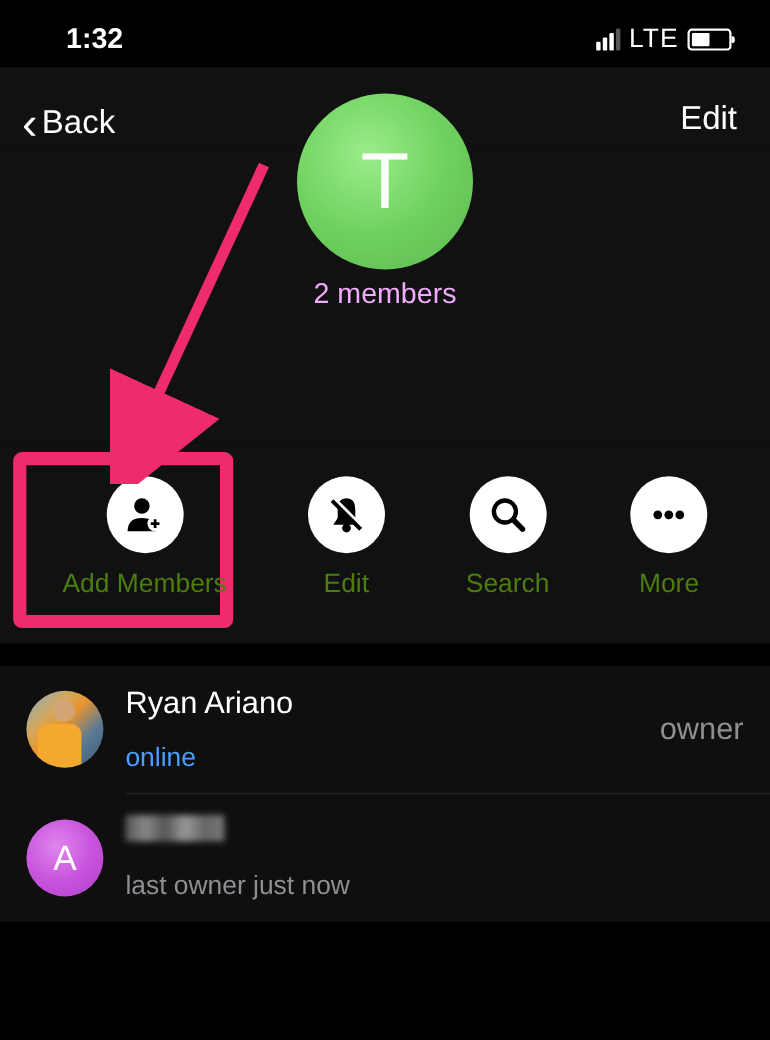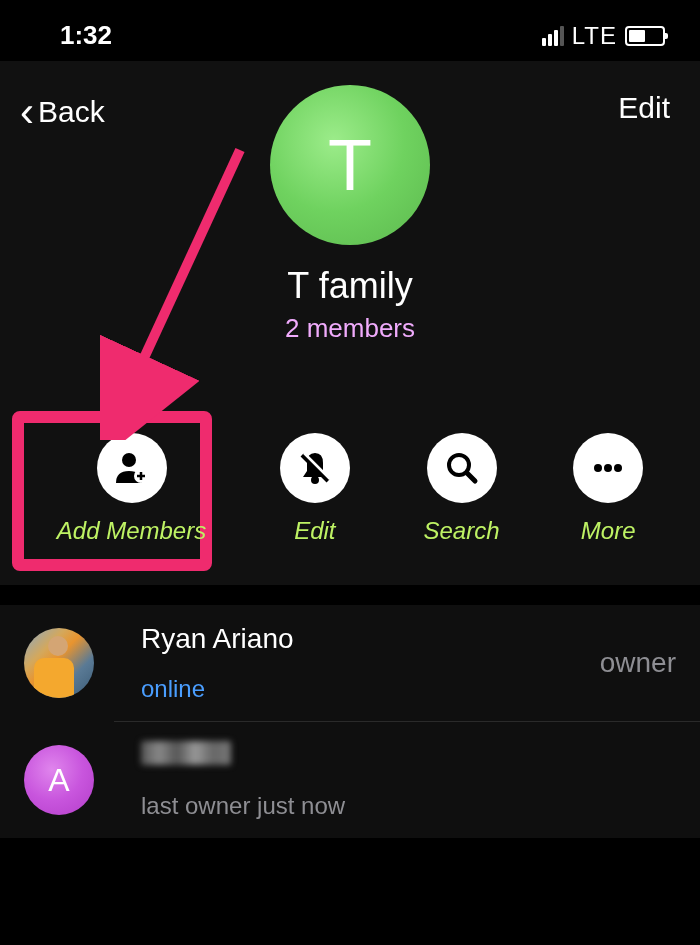--- a/index.html
+++ b/index.html
@@ -153,23 +153,22 @@
       width: 70px;
       height: 70px;
       border-radius: 50%;
       background: #fff;
       display: flex;
       align-items: center;
       justify-content: center;
     }
     .action-label {
       font-size: 24px;
-      color: #bef264;
+      color: #4d7c0f;
       white-space: nowrap;
-      font-style: italic;
     }
     .highlight-box {
       position: absolute;
       left: 12px;
       top: 8px;
       width: 200px;
       height: 160px;
       border: 12px solid #ef2b6e;
       border-radius: 8px;
       z-index: 1;
@@ -229,21 +228,20 @@
       justify-content: center;
       color: #fff;
       font-size: 32px;
       font-weight: 400;
     }
     .member-info {
       flex: 1;
       display: flex;
       flex-direction: column;
       gap: 20px;
-      margin-left: 27px;
     }
     .member-name {
       font-size: 28px;
       font-weight: 400;
       color: #fff;
     }
     .member-status {
       font-size: 24px;
       color: #8e8e93;
     }
@@ -290,21 +288,20 @@
 <div class="header">
   <div class="back-btn">
     <span class="chevron-left">‹</span>
     <span>Back</span>
   </div>
   <div class="edit-btn">Edit</div>
 </div>
 
 <div class="profile-center">
   <div class="avatar-circle">T</div>
-  <div class="group-name">T family</div>
   <div class="members-count">2 members</div>
 </div>
 
 <div class="spacer"></div>
 
 <svg class="arrow-annotation" width="160" height="300">
   <defs>
     <marker id="arrowhead" markerWidth="12" markerHeight="12" refX="6" refY="6" orient="auto">
       <polygon points="0 0, 12 6, 0 12" fill="#ef2b6e"></polygon>
     </marker>

